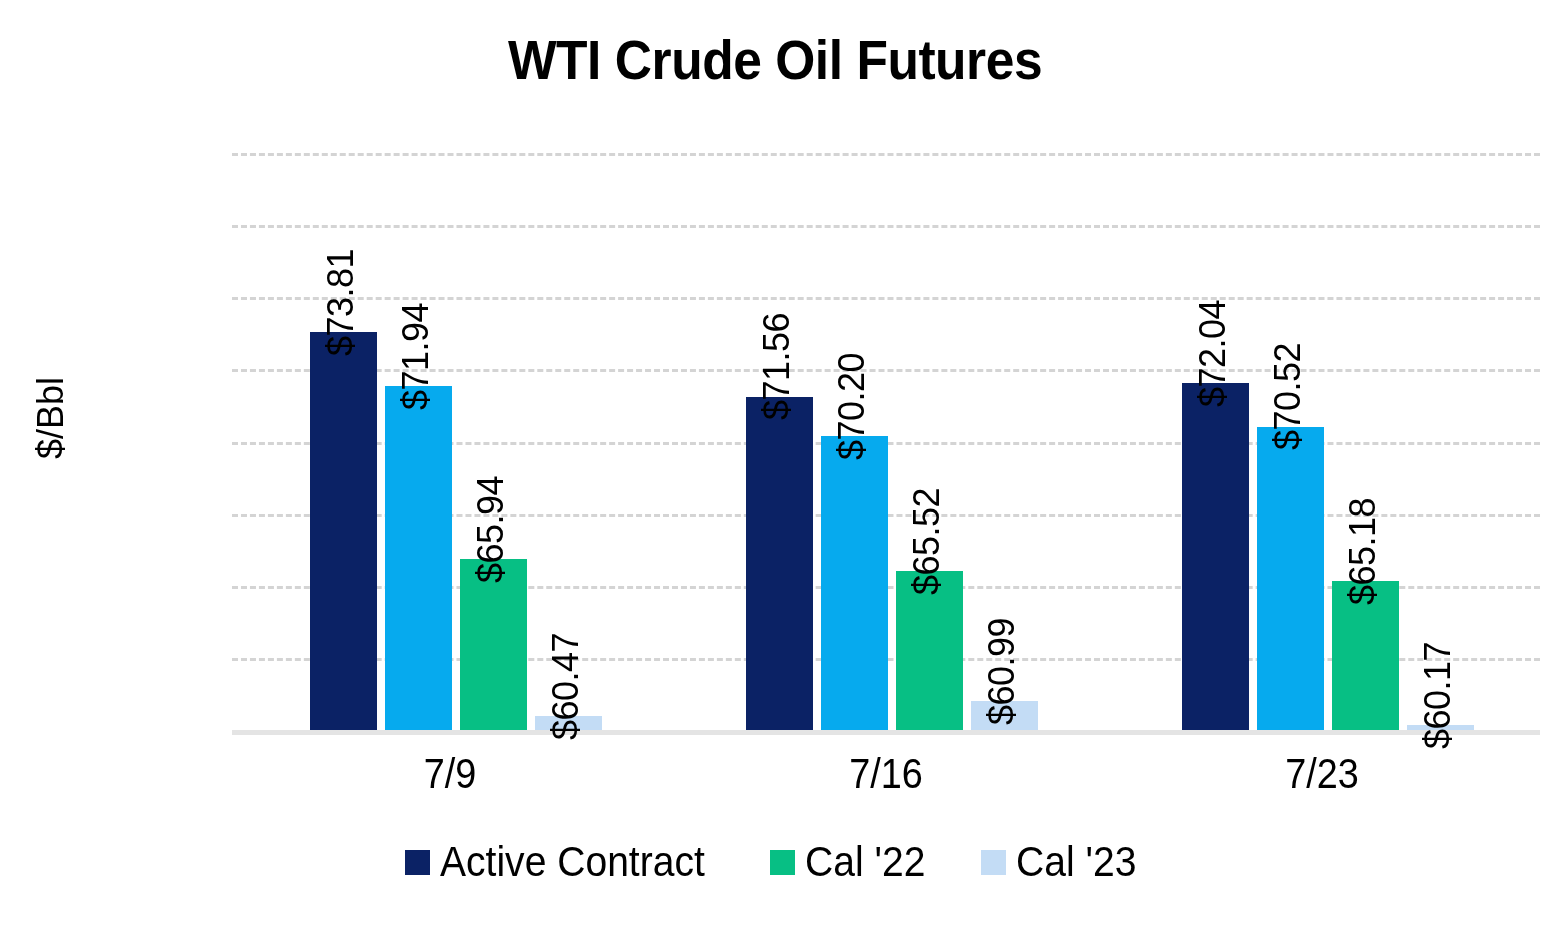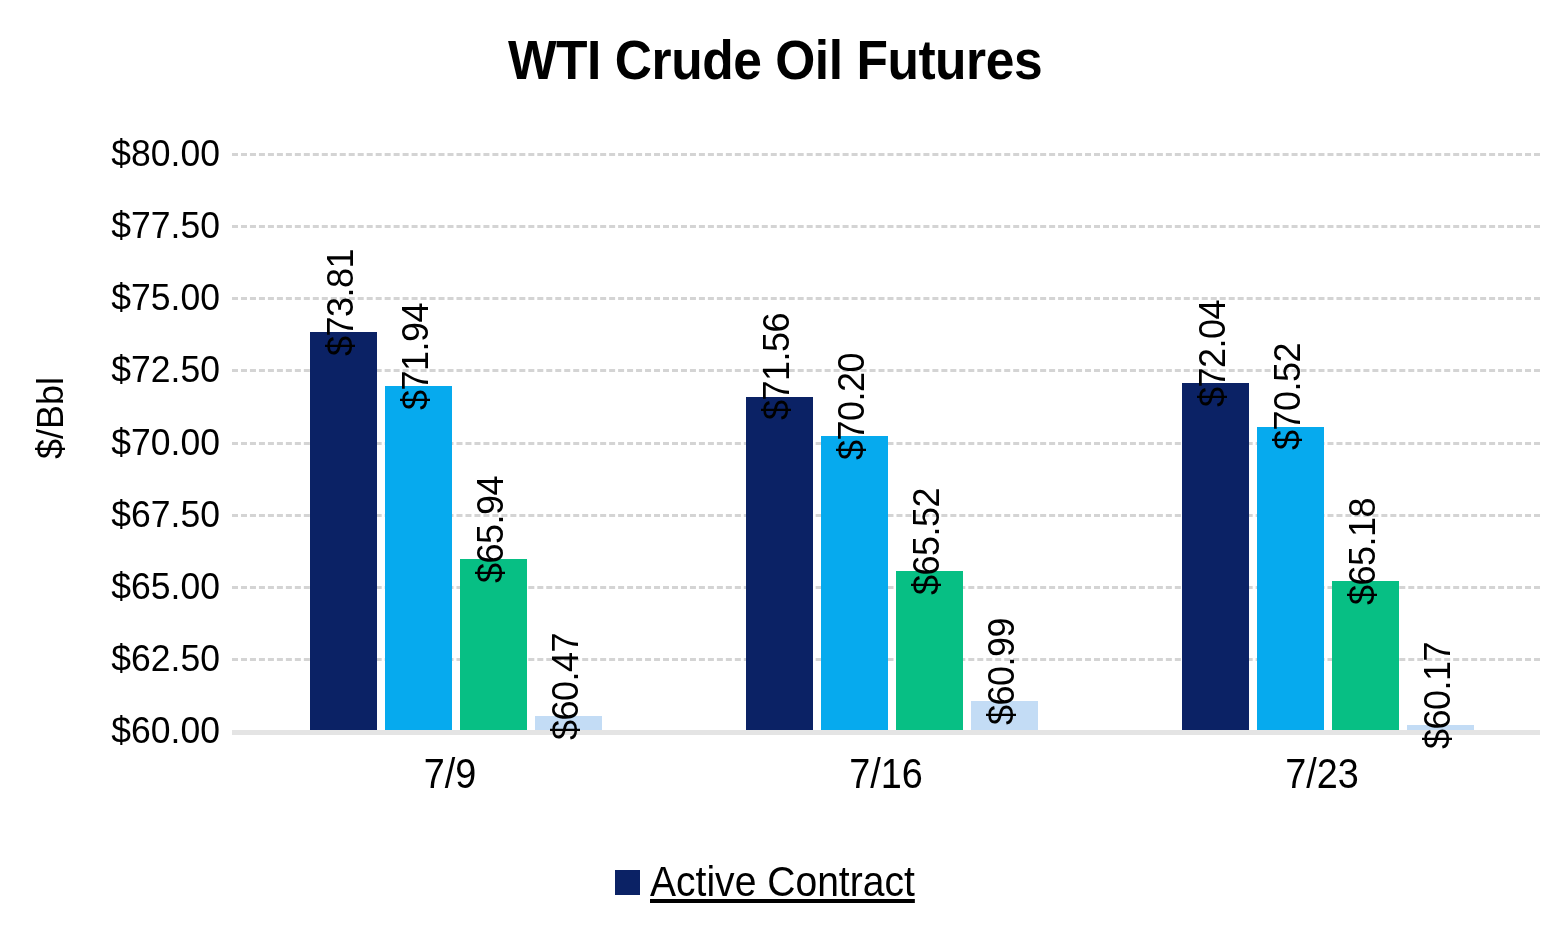--- a/index.html
+++ b/index.html
@@ -128,27 +128,26 @@
     color: #000000;
     text-align: center;
     white-space: nowrap;
     transform: scaleX(0.9);
   }
 
   
   .legend {
     position: absolute;
     left: 0;
-    top: 858px;
+    top: 838px;
     width: 1550px;
     display: flex;
     flex-direction: row;
     justify-content: center;
     align-items: center;
-    text-decoration: underline;
   }
   .legend-item {
     display: flex;
     flex-direction: row;
     align-items: center;
     margin: 0 23px;
   }
   .legend-swatch {
     width: 25px;
     height: 25px;
@@ -166,31 +165,20 @@
 </style>
 </head>
 <body>
 
 <div id="chart-root">
 
   <div class="chart-title">WTI Crude Oil Futures</div>
 
   <div class="y-axis-title">$/Bbl</div>
 
-  <div class="y-ticks" id="y-ticks">
-      <div class="y-tick-label" style="top: 153px;">$80.00</div>
-      <div class="y-tick-label" style="top: 225.125px;">$77.50</div>
-      <div class="y-tick-label" style="top: 297.25px;">$75.00</div>
-      <div class="y-tick-label" style="top: 369.375px;">$72.50</div>
-      <div class="y-tick-label" style="top: 441.5px;">$70.00</div>
-      <div class="y-tick-label" style="top: 513.625px;">$67.50</div>
-      <div class="y-tick-label" style="top: 585.75px;">$65.00</div>
-      <div class="y-tick-label" style="top: 657.875px;">$62.50</div>
-      <div class="y-tick-label" style="top: 730px;">$60.00</div>
-    </div>
 
   <div class="plot-area" id="plot-area">
       <div class="gridline" style="top: 0px;"></div>
       <div class="gridline" style="top: 72.125px;"></div>
       <div class="gridline" style="top: 144.25px;"></div>
       <div class="gridline" style="top: 216.375px;"></div>
       <div class="gridline" style="top: 288.5px;"></div>
       <div class="gridline" style="top: 360.625px;"></div>
       <div class="gridline" style="top: 432.75px;"></div>
       <div class="gridline" style="top: 504.875px;"></div>
@@ -230,15 +218,23 @@
       <div class="x-tick-label" style="left: 232px; width: 436px;">7/9</div>
       <div class="x-tick-label" style="left: 668px; width: 436px;">7/16</div>
       <div class="x-tick-label" style="left: 1104px; width: 436px;">7/23</div>
     </div>
 
   <div class="legend" id="legend">
       <div class="legend-item">
         <span class="legend-swatch" style="background: rgb(11, 34, 101);"></span>
         <span class="legend-label">Active Contract</span>
       </div>
+      <div class="legend-item">
+        <span class="legend-swatch" style="background: rgb(7, 191, 132);"></span>
+        <span class="legend-label">Cal '22</span>
+      </div>
+      <div class="legend-item">
+        <span class="legend-swatch" style="background: rgb(195, 220, 245);"></span>
+        <span class="legend-label">Cal '23</span>
+      </div>
     </div>
 
 </div>
 
 </body></html>

